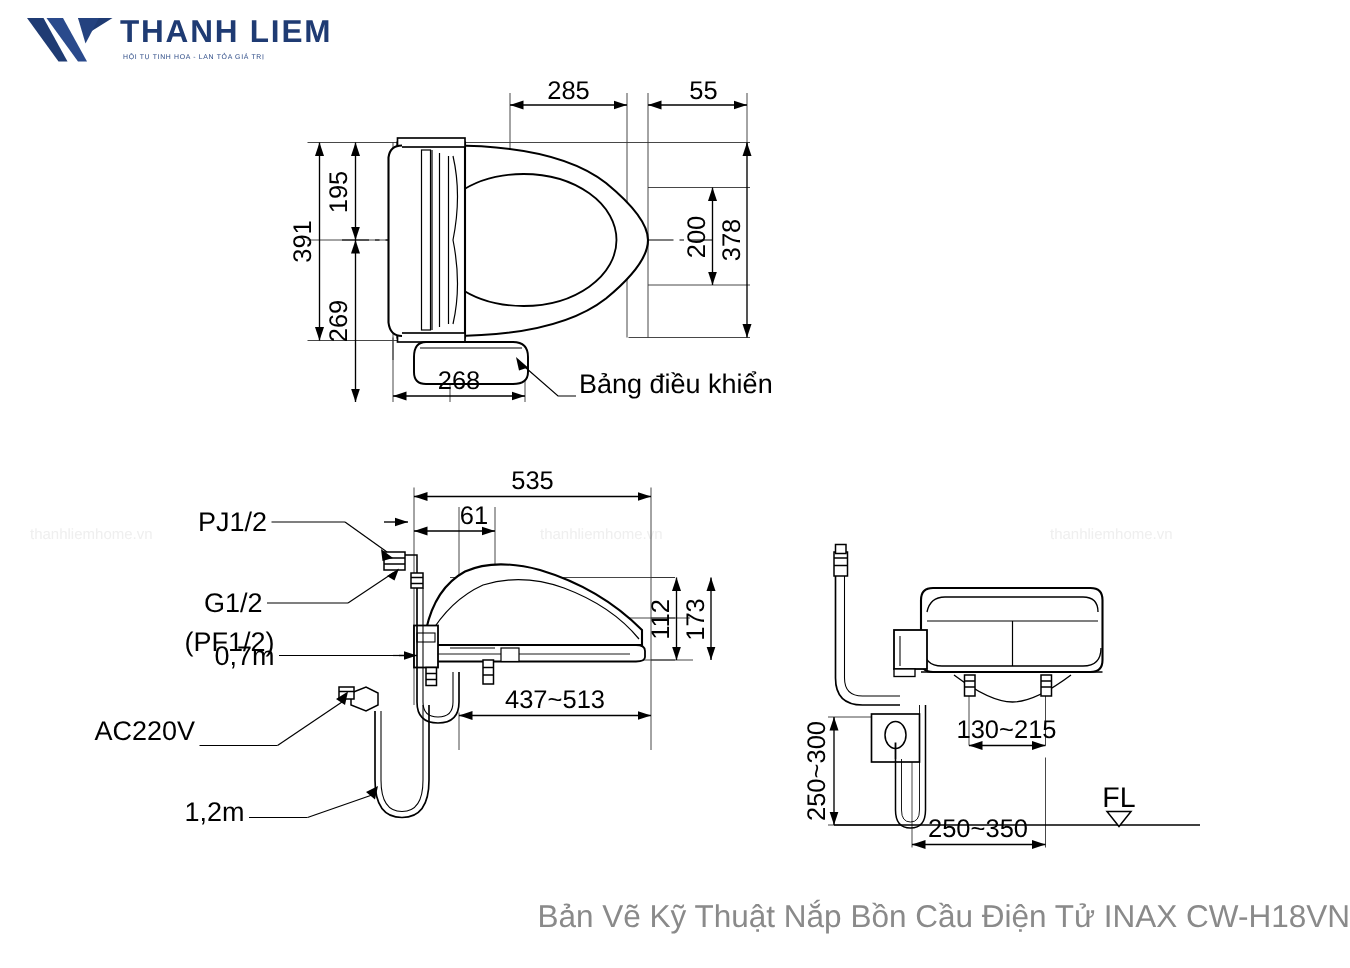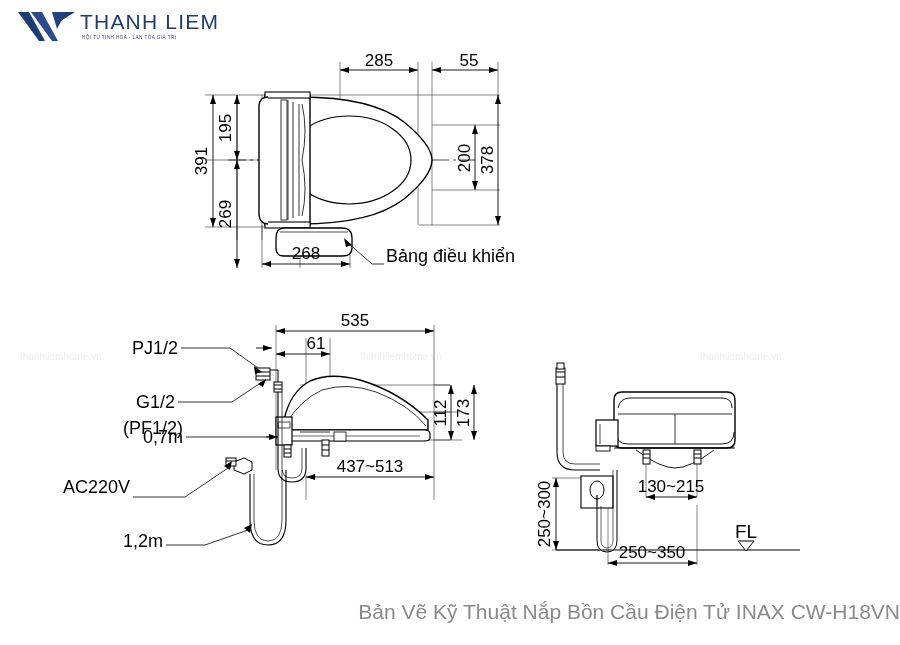--- a/index.html
+++ b/index.html
@@ -31,21 +31,21 @@
     left: 0px;
     top: 2px;
     width: 58px;
     height: 34px;
   }
   #logo-text {
     position: absolute;
     left: 62px;
     top: 2px;
     font-size: 21px;
-    font-weight: normal;
+    font-weight: bold;
     letter-spacing: 1.2px;
     color: #1f3b73;
     font-family: "Liberation Sans", sans-serif;
     white-space: nowrap;
   }
   #logo-tagline {
     position: absolute;
     left: 64px;
     top: 27px;
     font-size: 4.6px;

